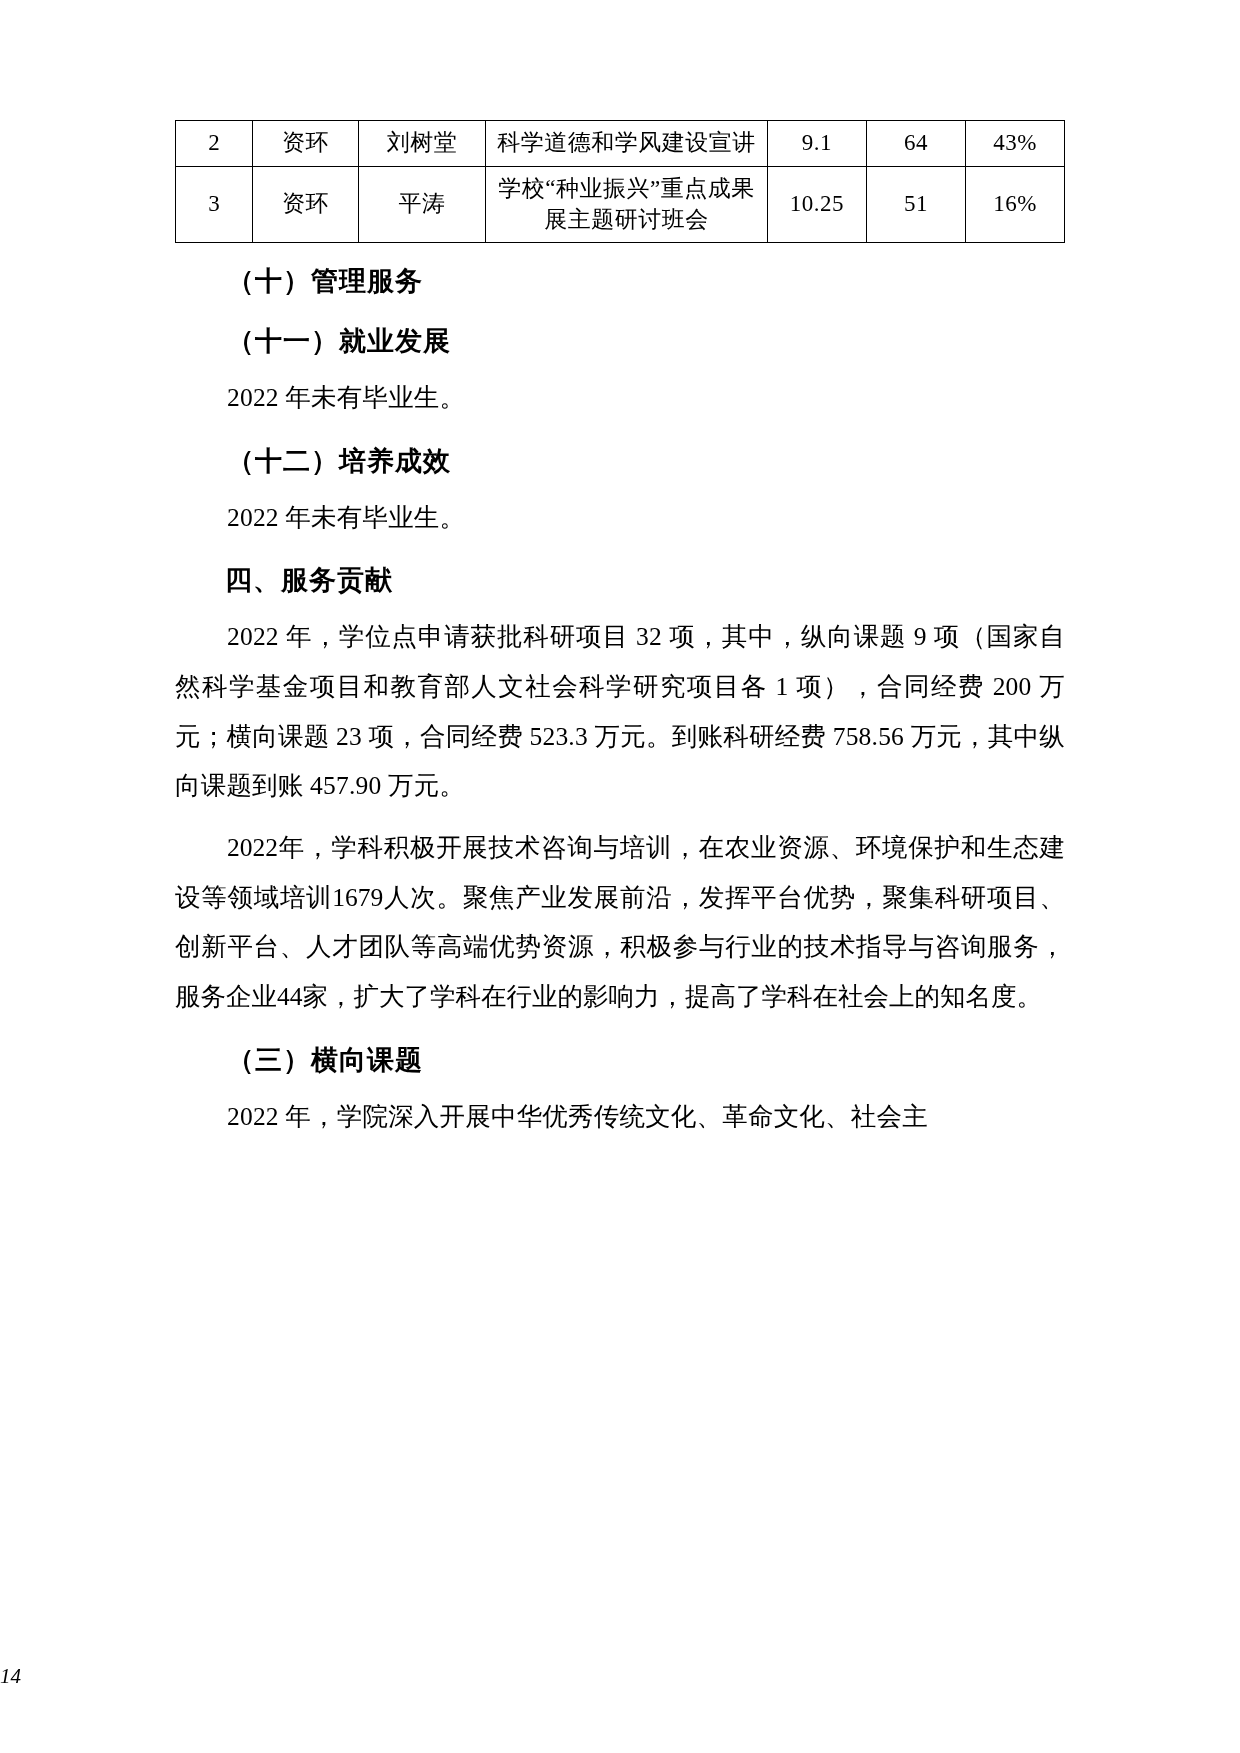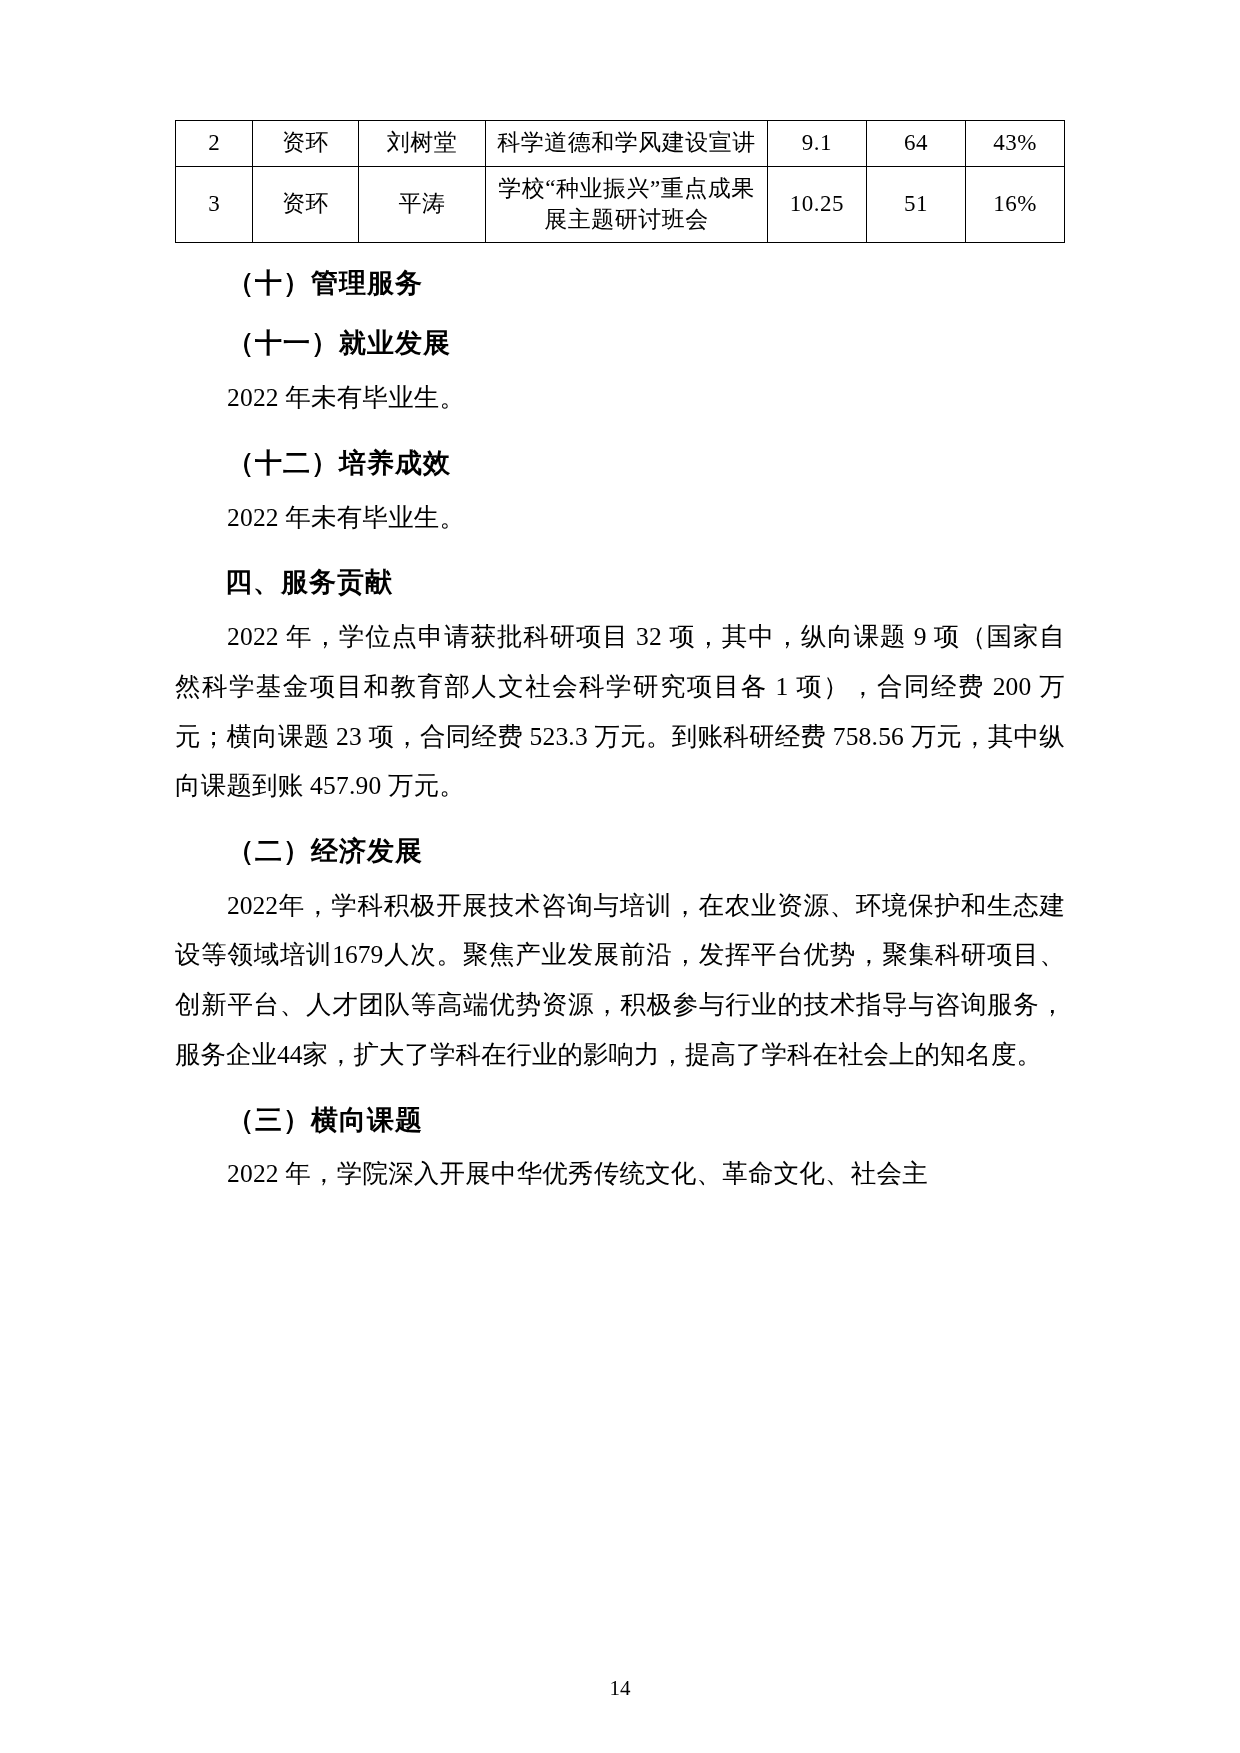--- a/index.html
+++ b/index.html
@@ -41,21 +41,21 @@
   td.c-idx { width: 62px; }
   td.c-dept { width: 88px; }
   td.c-name { width: 108px; }
   td.c-title { width: 250px; }
   td.c-date { width: 82px; }
   td.c-num { width: 82px; }
   td.c-pct { width: 82px; }
 
   
   h2.sec-heading {
-    font-family: Liberation Sans, sans-serif;
+    font-family: Liberation Mono, monospace;
     font-weight: bold;
     font-size: 27px;
     margin: 22px 0 10px 0;
     padding-left: 52px;
     letter-spacing: 1px;
     line-height: 1.4;
   }
   h2.sec-heading.major {
     padding-left: 50px;
   }
@@ -72,24 +72,25 @@
   p.body-par.tight {
     letter-spacing: 0px;
   }
   p.short {
     text-align: left;
   }
   .pagenum {
     position: absolute;
     left: 0;
     right: 0;
-    bottom: 52px;
-    text-align: center;
+    bottom: 64px;
+    text-align: left;
     font-size: 21px;
     font-family: "Liberation Serif", serif;
+    font-style: italic;
   }
 </style>
 </head>
 <body>
 
 <div class="page">
 
   <table class="data-table">
     <tbody>
       <tr>
@@ -118,20 +119,19 @@
   <h2 class="sec-heading">（十一）就业发展</h2>
   <p class="body-par short">2022 年未有毕业生。</p>
 
   <h2 class="sec-heading">（十二）培养成效</h2>
   <p class="body-par short">2022 年未有毕业生。</p>
 
   <h2 class="sec-heading major">四、服务贡献</h2>
 
   <p class="body-par">2022 年，学位点申请获批科研项目 32 项，其中，纵向课题 9 项（国家自然科学基金项目和教育部人文社会科学研究项目各 1 项），合同经费 200 万元；横向课题 23 项，合同经费 523.3 万元。到账科研经费 758.56 万元，其中纵向课题到账 457.90 万元。</p>
 
-  <h2 class="sec-heading">（二）经济发展</h2>
   <p class="body-par tight">2022年，学科积极开展技术咨询与培训，在农业资源、环境保护和生态建设等领域培训1679人次。聚焦产业发展前沿，发挥平台优势，聚集科研项目、创新平台、人才团队等高端优势资源，积极参与行业的技术指导与咨询服务，服务企业44家，扩大了学科在行业的影响力，提高了学科在社会上的知名度。</p>
 
   <h2 class="sec-heading">（三）横向课题</h2>
   <p class="body-par">2022 年，学院深入开展中华优秀传统文化、革命文化、社会主</p>
 
   <div class="pagenum">14</div>
 </div>
 
 </body></html>

